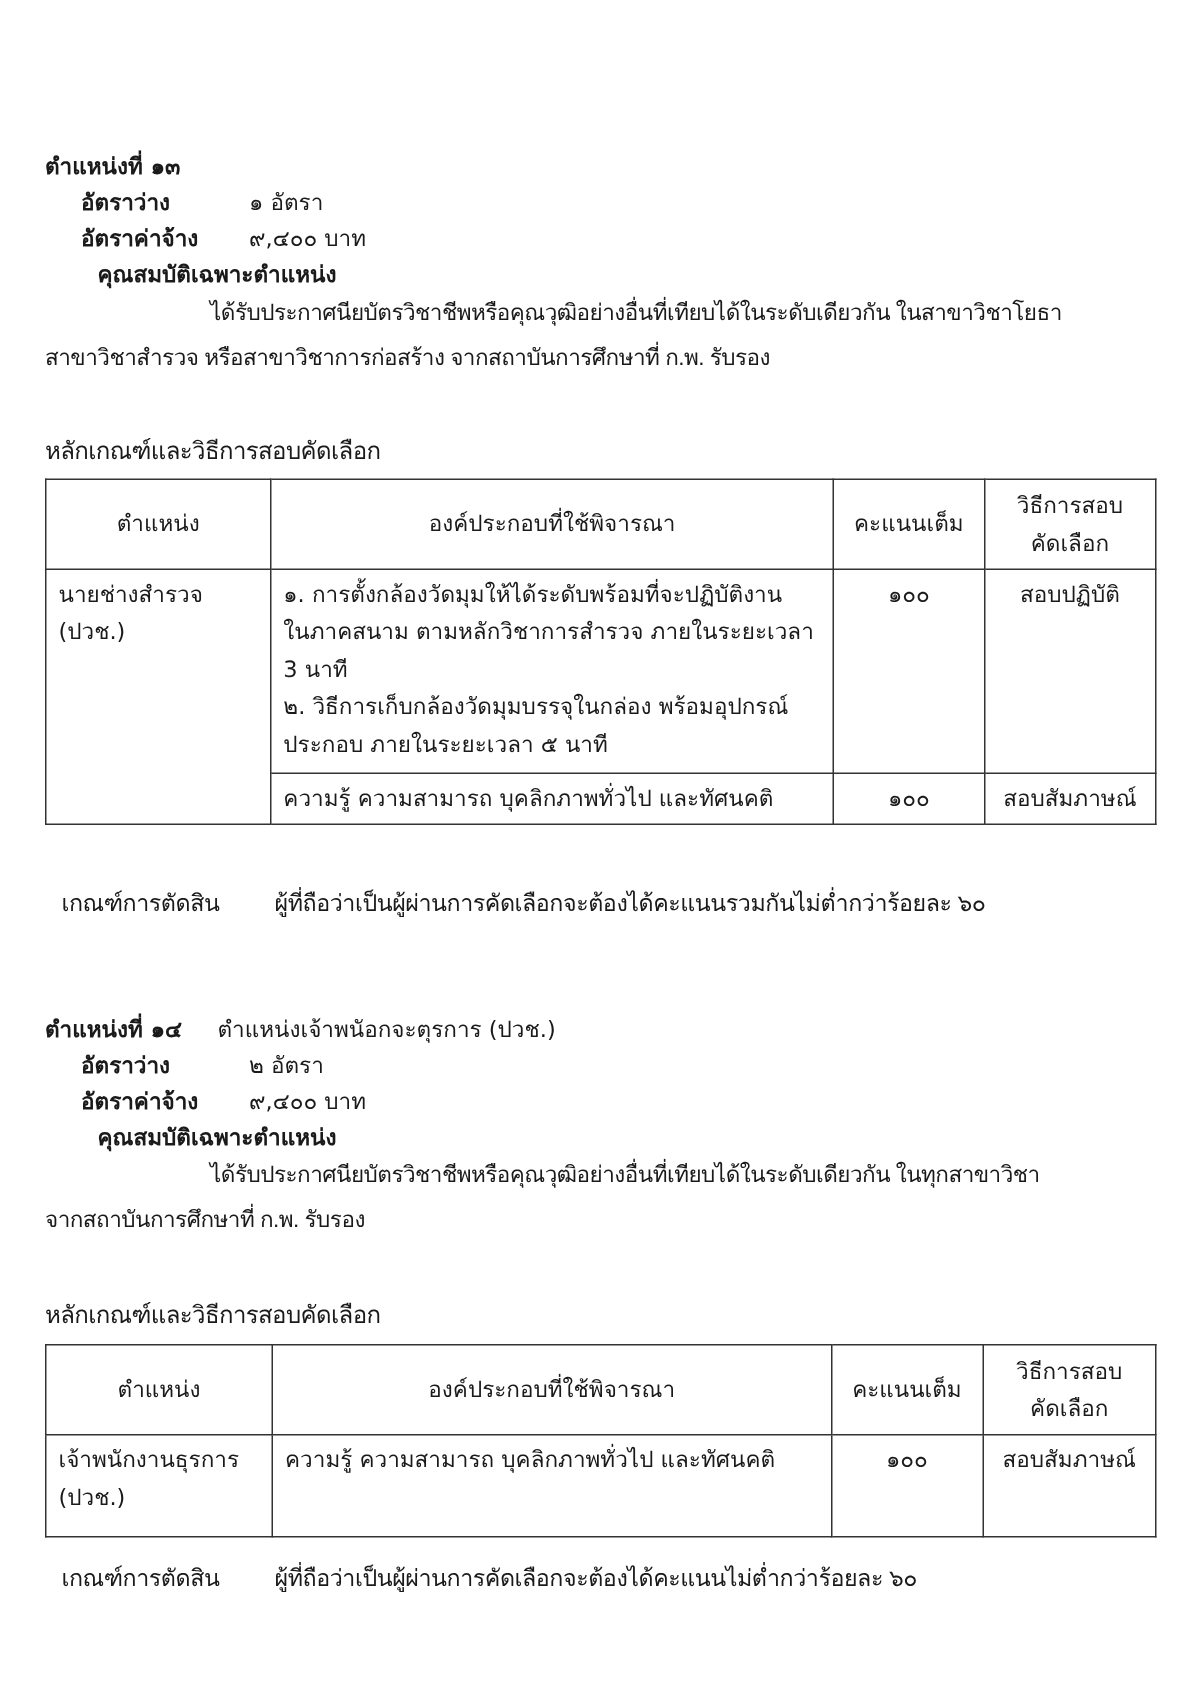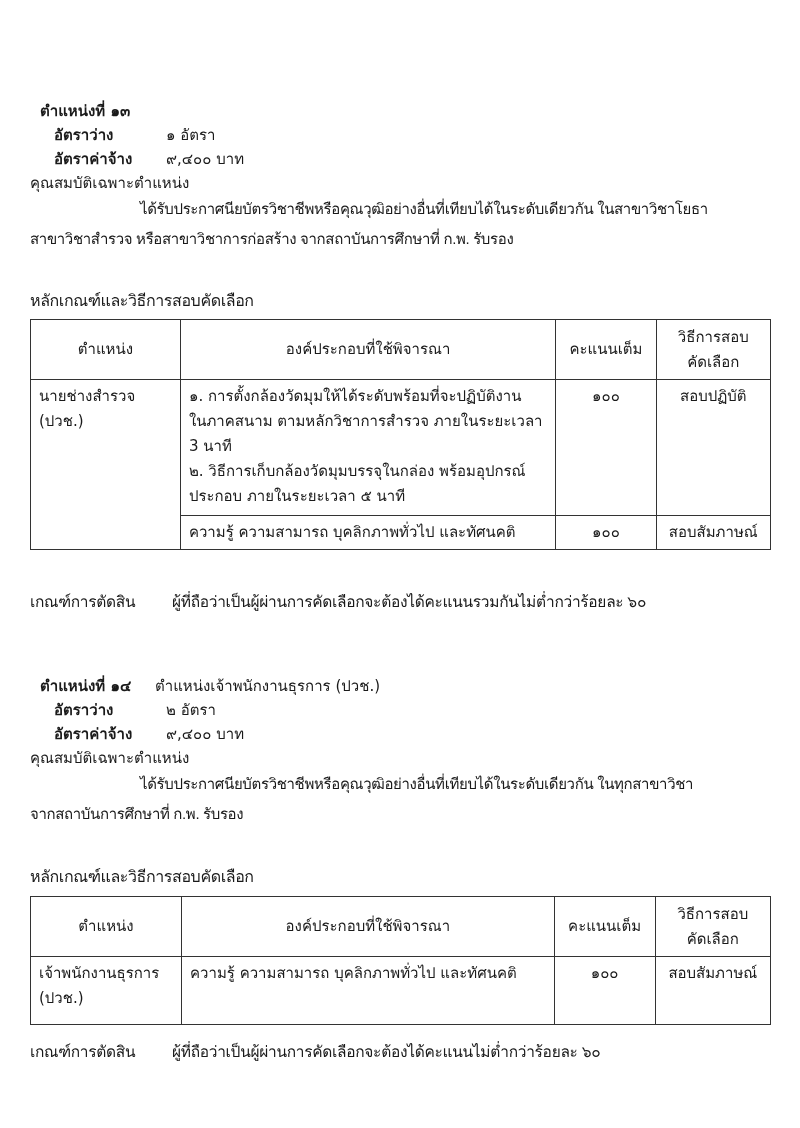--- a/index.html
+++ b/index.html
@@ -29,27 +29,28 @@
       margin-bottom: 2px;
       white-space: nowrap;
     }
     .kv .label {
       font-weight: bold;
       display: inline-block;
     }
     .kv .val {
       display: inline-block;
     }
-    .lbl-pos { width: 115px; margin-left: 10px; }
+    .lbl-pos { width: 115px; }
     .lbl-vac { width: 112px; margin-left: 24px; }
     .heading-bold {
-      font-weight: normal;
+      font-weight: bold;
       height: 22px;
       line-height: 22px;
       white-space: nowrap;
+      margin-left: 35px;
     }
     .para {
       font-family: "Liberation Sans Narrow", "Liberation Sans", sans-serif;
       font-size: 15px;
       line-height: 30px;
       white-space: nowrap;
       letter-spacing: -0.35px;
     }
     .para .indent { padding-left: 110px; }
     .sub-heading {
@@ -77,21 +78,21 @@
       text-align: center;
       padding: 3px 6px;
     }
     .col1 { width: 135px; }
     .col2 { width: 352px; }
     .col3 { width: 86px; }
     .col4 { width: 100px; }
     .center { text-align: center; }
     .criteria-line {
       position: absolute;
-      left: 30px;
+      left: 41px;
       white-space: nowrap;
       font-size: 15.5px;
       letter-spacing: -0.3px;
       font-family: "Liberation Sans", sans-serif;
     }
     .criteria-line .label { display: inline-block; width: 142px; }
   </style>
 </head>
 <body>
 
@@ -156,21 +157,21 @@
 <div class="criteria-line" style="top:589px;">
   <span class="label">เกณฑ์การตัดสิน</span><span>ผู้ที่ถือว่าเป็นผู้ผ่านการคัดเลือกจะต้องได้คะแนนรวมกันไม่ต่ำกว่าร้อยละ ๖๐</span>
 </div>
 
 <div class="section" style="top:675px;">
   <div class="kv">
     <span class="label lbl-pos">
       <span>ตำแหน่งที่</span>
       <span>๑๔</span>
     </span>
-    <span class="val">ตำแหน่งเจ้าพนักงานธุรการ (ปวช.)</span>
+    <span class="val">ตำแหน่งเจ้าพนัอกจะตุรการ (ปวช.)</span>
   </div>
   <div class="kv">
     <span class="label lbl-vac">อัตราว่าง</span>
     <span class="val">๒ อัตรา</span>
   </div>
   <div class="kv">
     <span class="label lbl-vac">อัตราค่าจ้าง</span>
     <span class="val">๙,๔๐๐ บาท</span>
   </div>
   <div class="heading-bold">คุณสมบัติเฉพาะตำแหน่ง</div>

